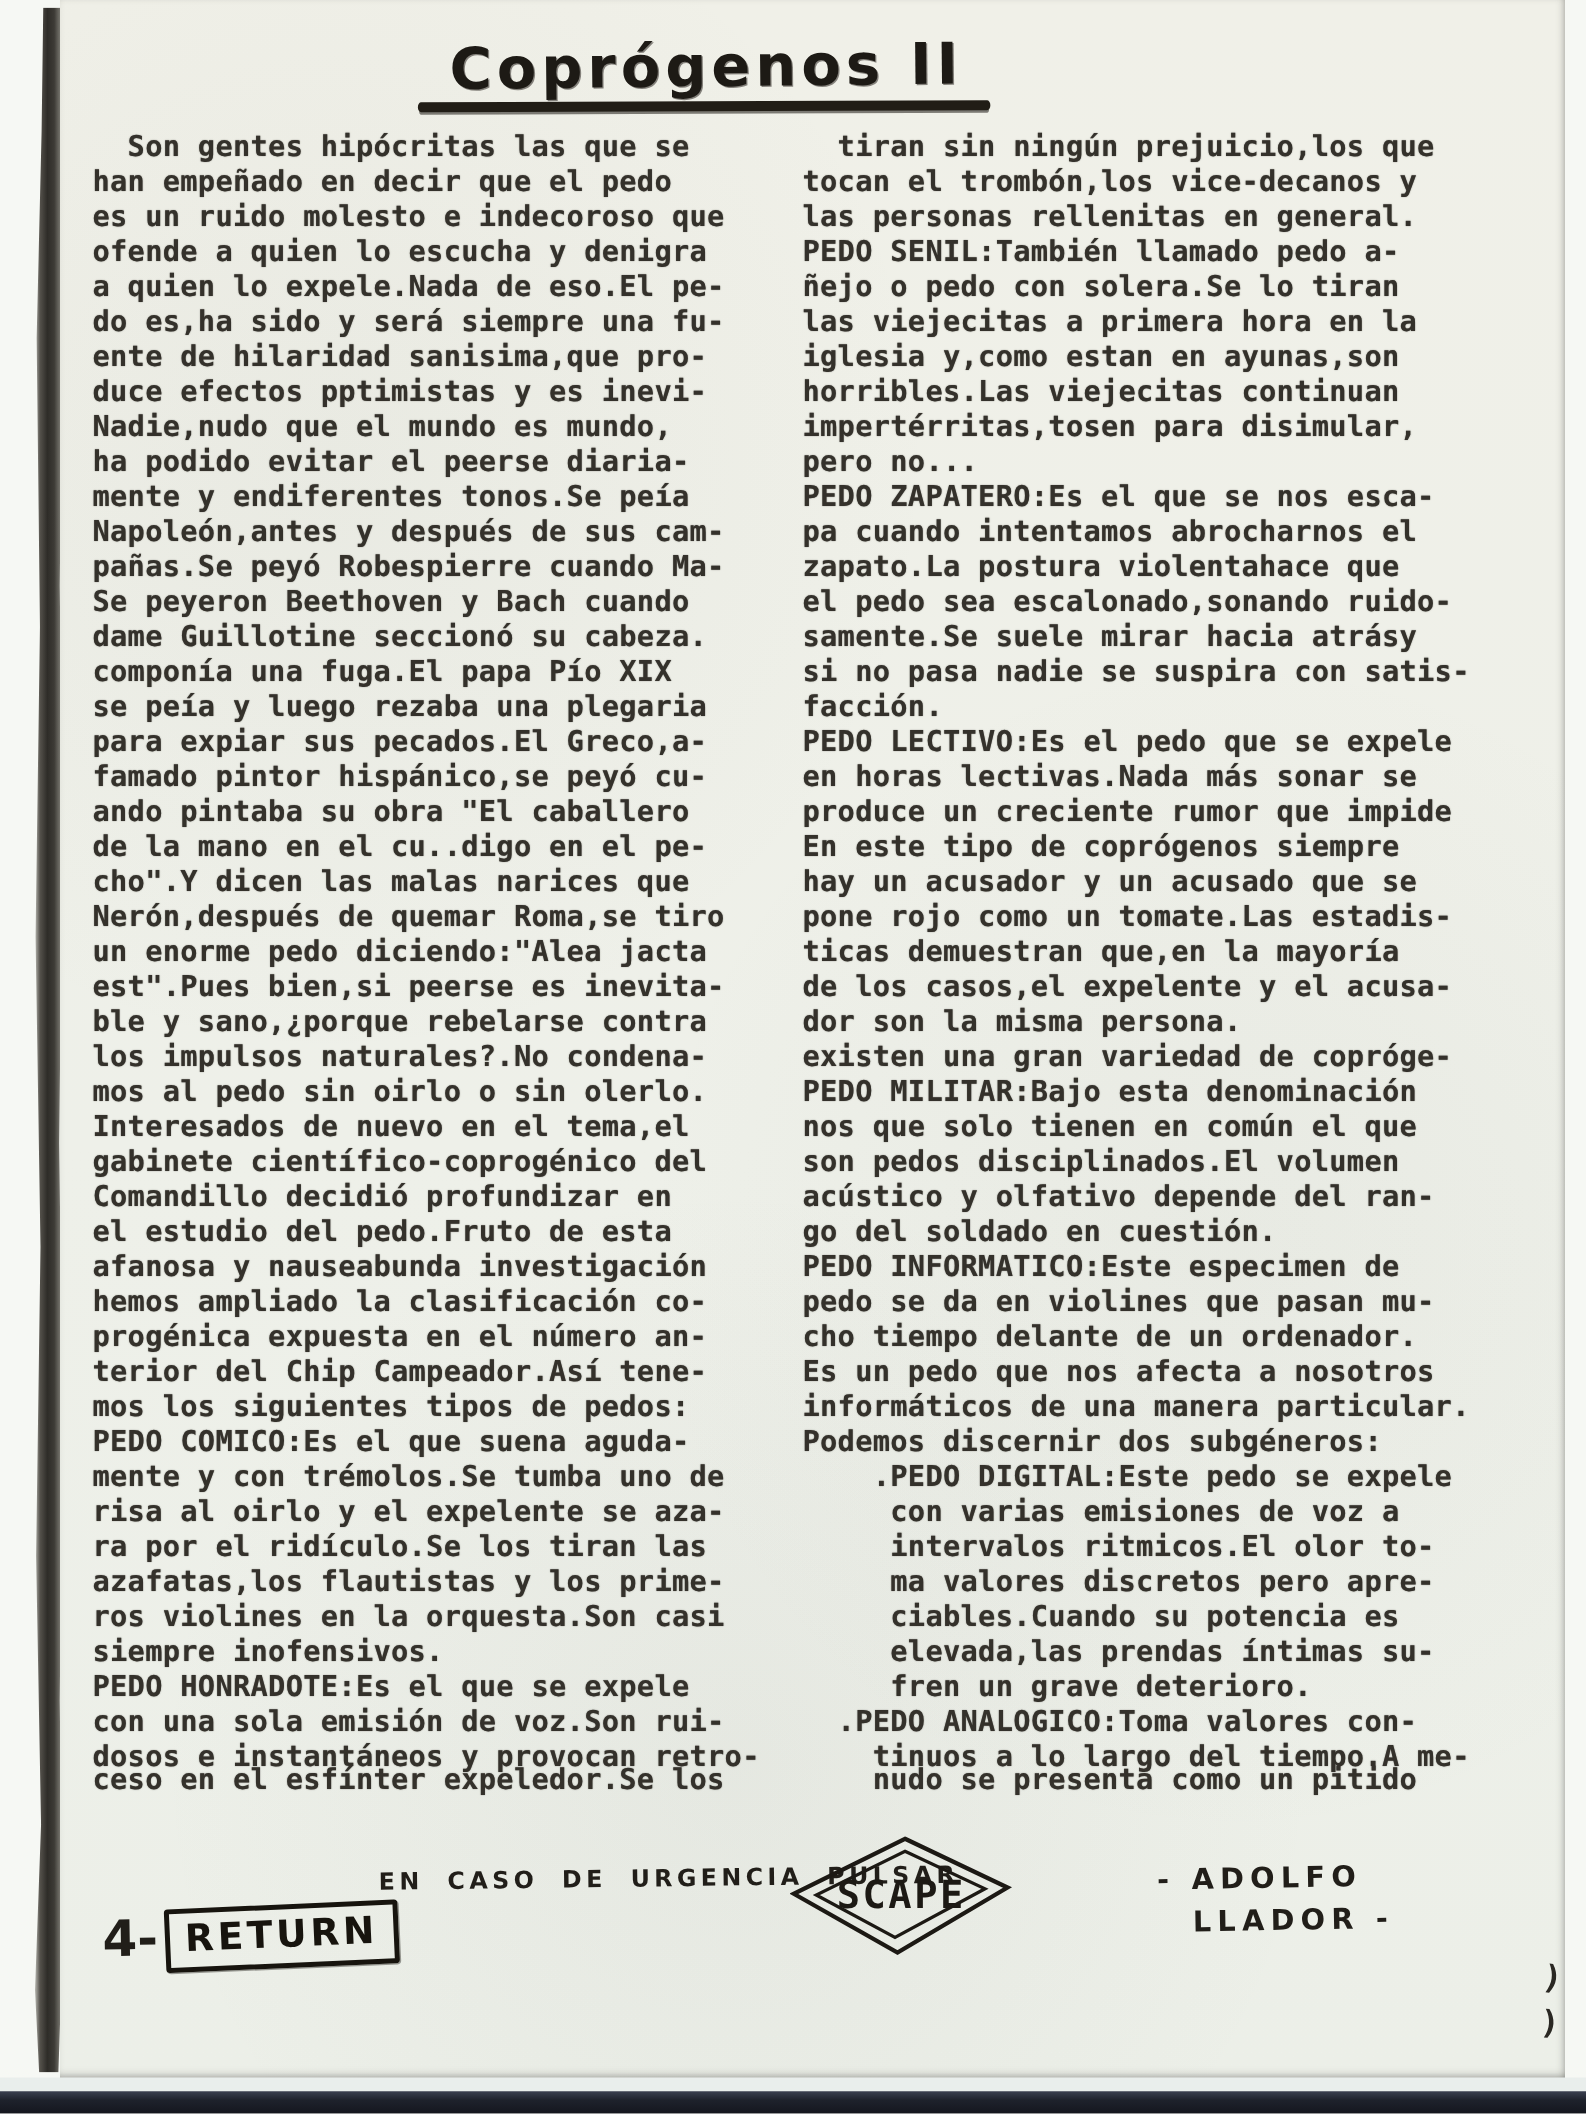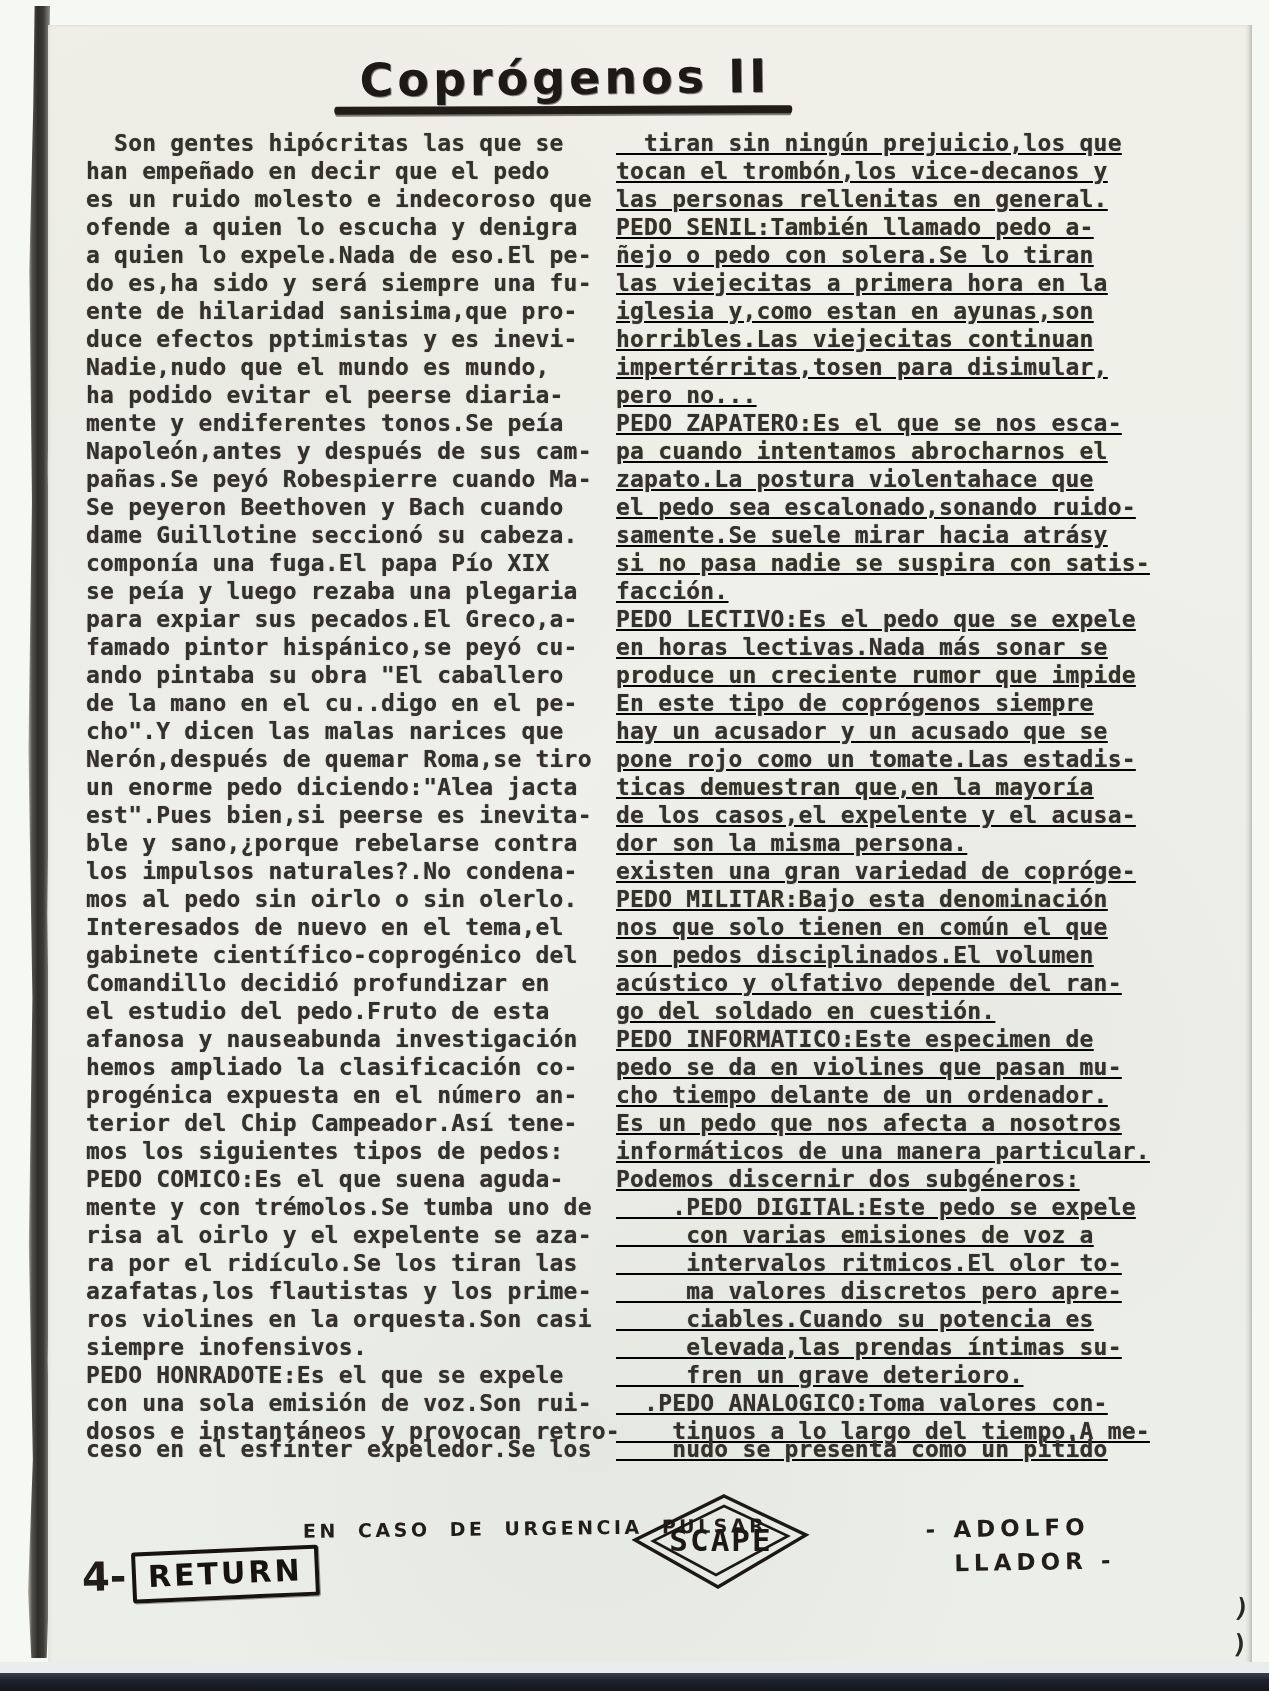--- a/index.html
+++ b/index.html
@@ -12,31 +12,31 @@
     clip-path:polygon(30% 0,100% 0,92% 6%,100% 15%,90% 28%,100% 40%,88% 55%,100% 68%,90% 82%,100% 94%,85% 100%,15% 100%,0 96%,22% 88%,4% 75%,20% 60%,2% 45%,18% 30%,6% 16%,24% 6%);
     filter:blur(.4px);}
 
   
   .paper{position:absolute;left:48px;top:0;width:1204px;height:1662px;
     background:
       radial-gradient(circle at 18% 22%,rgba(120,125,115,.05),transparent 30%),
       radial-gradient(circle at 78% 60%,rgba(120,125,115,.05),transparent 35%),
       radial-gradient(circle at 45% 85%,rgba(110,115,110,.06),transparent 30%),
       linear-gradient(180deg,#f0f0e8 0%,#eef0e9 55%,#ecefe8 100%);
-    box-shadow:inset -4px 0 7px -4px rgba(60,60,55,.45), inset 0 -5px 8px -5px rgba(60,60,55,.5);margin-top:25px;}
+    box-shadow:inset -4px 0 7px -4px rgba(60,60,55,.45), inset 0 -5px 8px -5px rgba(60,60,55,.5);}
 
   .title{position:absolute;left:282px;top:26px;width:470px;margin:0;text-align:center;
     font-family:"DejaVu Sans",sans-serif;font-weight:bold;font-size:46px;letter-spacing:4px;
     color:#1d1a15;transform:rotate(-.6deg);text-shadow:1px 1px 0 rgba(25,20,15,.5);}
   .title::after{content:"";display:block;height:8px;margin:1px 8px 0 4px;background:#211d16;
     border-radius:4px/6px;box-shadow:0 3px 0 -1px rgba(30,26,20,.55);transform:rotate(.4deg);}
 
   .col{position:absolute;top:104px;}
-  .col-left{left:38px;width:545px;}
-  .col-right{left:568px;width:600px;text-decoration:underline;}
+  .col-left{left:26px;width:545px;}
+  .col-right{left:594px;width:600px;}
   .col .line{white-space:pre;font-family:"DejaVu Sans Mono","Liberation Mono",monospace;
     font-weight:bold;font-size:23px;line-height:28px;color:#34312b;letter-spacing:.2px;
     text-shadow:0 0 1px rgba(52,49,43,.65);}
   .col .line:last-child{margin-top:-10px;}
 
   
   .hand{font-family:"DejaVu Sans",sans-serif;color:#211e19;}
   .urgency{position:absolute;left:255px;top:1492px;font-size:19px;font-weight:600;
     letter-spacing:3.5px;word-spacing:9px;transform:rotate(-.7deg);}
   .scape{position:absolute;left:584px;top:1468px;}

